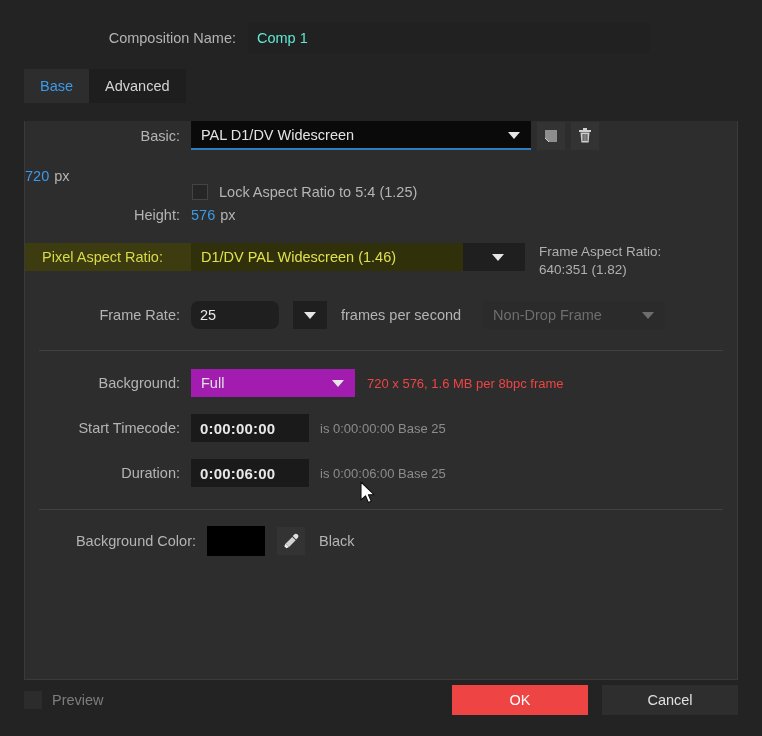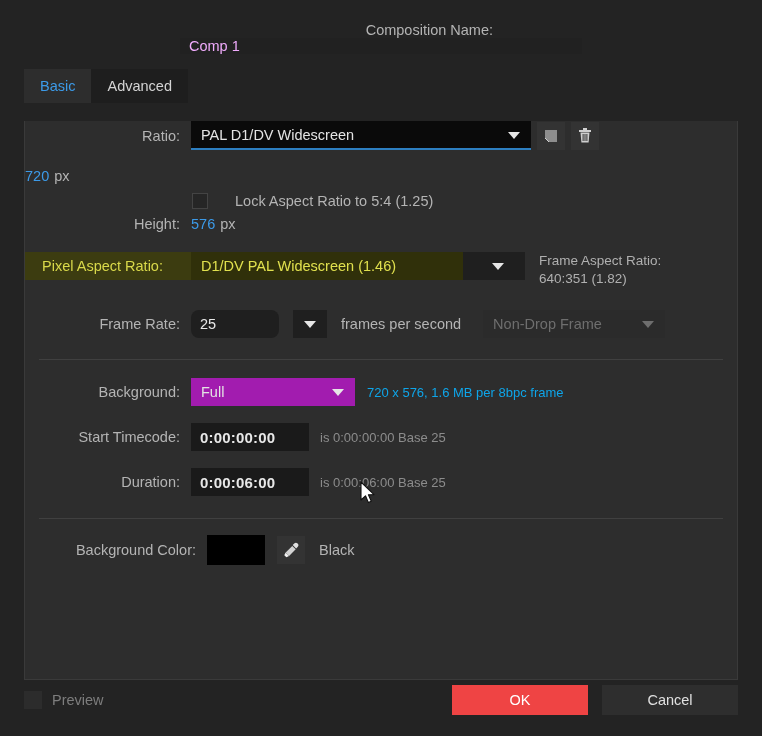--- a/index.html
+++ b/index.html
@@ -17,36 +17,35 @@
     position: relative;
     -webkit-font-smoothing: antialiased;
   }
 
   
   .comp-name-row {
     display: flex;
     align-items: center;
     height: 32px;
     margin-top: 22px;
-    flex-direction: column;
   }
   .comp-name-label {
     width: 248px;
     text-align: right;
     padding-right: 12px;
     box-sizing: border-box;
     color: #b4b4b4;
     font-size: 14.5px;
   }
   .comp-name-field {
     width: 402px;
     height: 30px;
     background: #212121;
     border: none;
-    color: #f0abfc;
+    color: #5eead4;
     font-family: "Liberation Sans", sans-serif;
     font-size: 14.5px;
     padding: 0 9px;
     box-sizing: border-box;
     outline: none;
   }
 
   
   .tab-strip {
     display: flex;
@@ -228,21 +227,21 @@
     position: absolute;
     left: 50%; margin-left: -6px;
     top: 11px;
     width: 0; height: 0;
     border-left: 6px solid transparent;
     border-right: 6px solid transparent;
     border-top: 7px solid #e6e6e6;
   }
   .plain { color: #b4b4b4; font-size: 14.5px; }
   .dim { color: #8c8c8c; font-size: 13px; }
-  .note { color: #0ea5e9; font-size: 13px; margin-left: 12px; }
+  .note { color: #ef4444; font-size: 13px; margin-left: 12px; }
 
   #dropframe-dd {
     width: 182px;
     height: 28px;
     background: #2b2b2b;
     color: #6e6e6e;
     margin-left: 22px;
   }
   #dropframe-dd .caret { border-top-color: #6e6e6e; }
 
@@ -312,28 +311,28 @@
 </style>
 </head>
 <body>
 
 <div class="comp-name-row">
   <div class="comp-name-label">Composition Name:</div>
   <input class="comp-name-field" type="text" value="Comp 1" style="">
 </div>
 
 <div class="tab-strip">
-  <div class="tab active">Basic</div>
+  <div class="tab active">Base</div>
   <div class="tab inactive">Advanced</div>
 </div>
 
 <div class="panel">
 
   <div class="row" style="margin-top:18px;">
-    <div class="label">Ratio:</div>
+    <div class="label">Basic:</div>
     <div class="dd" id="preset-dd">
       <span>PAL D1/DV Widescreen</span>
       <span class="caret"></span>
     </div>
     <div class="icon-btn">
       <svg width="16" height="16" viewBox="0 0 16 16">
         <rect x="2" y="2" width="12" height="12" fill="#8e8e8e"></rect>
         <polygon points="2,10 6,14 2,14" fill="#333333"></polygon>
         <polyline points="2,10 6,14" stroke="#cfcfcf" stroke-width="1" fill="none"></polyline>
       </svg>
@@ -348,21 +347,21 @@
         <rect x="9.4" y="7" width="1" height="7" fill="#333333"></rect>
       </svg>
     </div>
   </div>
 
   <div class="row" style="margin-top:18px;">
     <span class="scrub">720</span>
     <span class="unit">px</span>
   </div>
 
-  <div class="row" style="margin-top:9px; padding-left:167px;gap:16px;">
+  <div class="row" style="padding-left:167px;">
     <div class="cbox"></div>
     <span class="plain" style="margin-left:11px;">Lock Aspect Ratio to 5:4 (1.25)</span>
   </div>
 
   <div class="row" style="margin-top:7px;">
     <div class="label">Height:</div>
     <span class="scrub">576</span>
     <span class="unit">px</span>
   </div>
 

